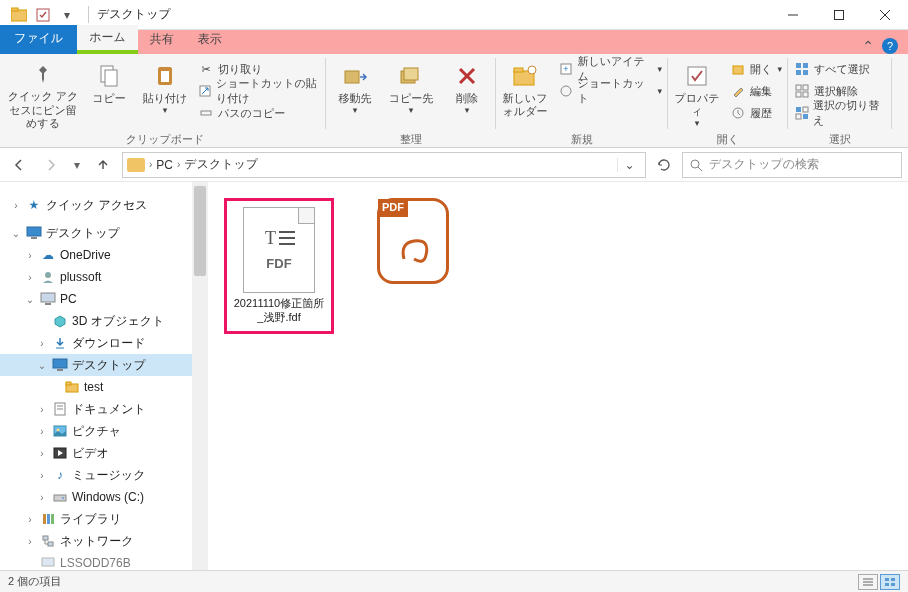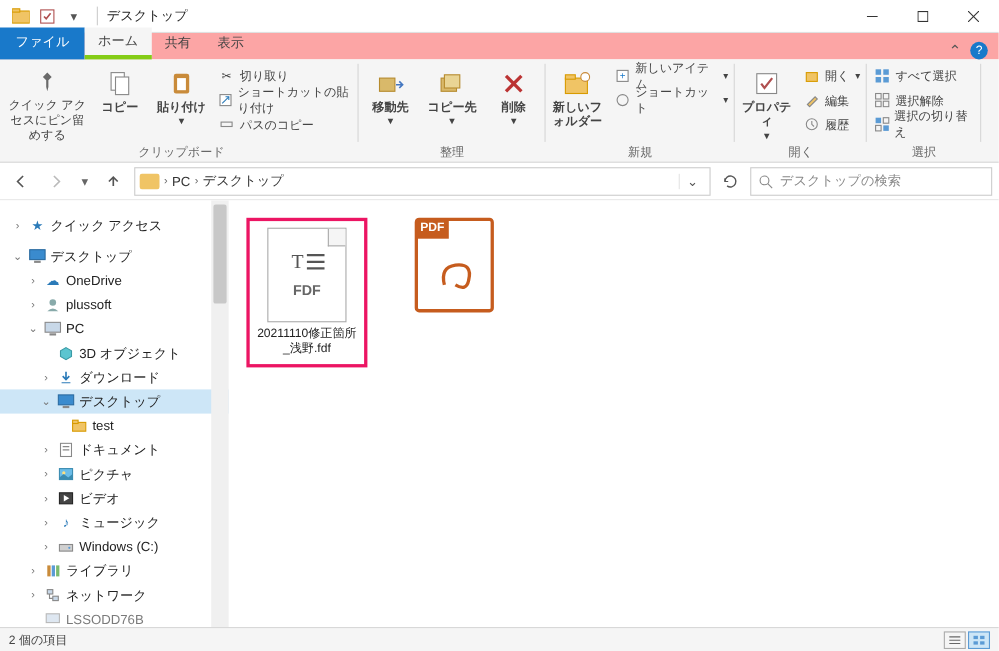--- a/index.html
+++ b/index.html
@@ -20,21 +20,21 @@
 .tabs .help-area { margin-left: auto; display: flex; align-items: center; padding-right: 10px; gap: 8px; color: #555; }
 .tabs .help-icon { width: 16px; height: 16px; background: #1979ca; color: #fff; border-radius: 50%; display: flex; align-items: center; justify-content: center; font-size: 11px; }
 
 
 .ribbon { display: flex; height: 94px; background: #f5f5f5; border-bottom: 1px solid #d0d0d0; }
 .ribbon-group { display: flex; flex-direction: column; align-items: center; position: relative; padding: 4px 2px 0 2px; }
 .ribbon-group::after { content: ''; position: absolute; right: 0; top: 4px; bottom: 18px; width: 1px; background: #d6d6d6; }
 .ribbon-group .group-body { display: flex; align-items: flex-start; gap: 2px; flex: 1; }
 .ribbon-group .group-label { font-size: 11px; color: #666; line-height: 16px; text-align: right; }
 .rbtn-large { display: flex; flex-direction: column; align-items: center; justify-content: flex-start; width: 64px; height: 72px; padding-top: 4px; text-align: center; font-size: 11px; line-height: 1.2; color: #444; }
-.rbtn-large.narrow { width: 54px; font-weight: bold; }
+.rbtn-large.narrow { width: 54px; }
 .rbtn-large.wider { width: 74px; }
 .rbtn-large .ico { width: 28px; height: 28px; margin-bottom: 2px; display: flex; align-items: center; justify-content: center; }
 .rbtn-large .txt { display: flex; flex-direction: column; align-items: center; }
 .rbtn-small { display: flex; align-items: center; gap: 4px; height: 22px; padding: 0 4px; font-size: 11px; color: #444; width: 112px; }
 .rbtn-small .ico { width: 16px; height: 16px; display: flex; align-items: center; justify-content: center; }
 .rbtn-vstack { display: flex; flex-direction: column; gap: 0; }
 
 
 .addressbar { display: flex; align-items: center; height: 34px; padding: 3px 6px; gap: 6px; background: #fff; border-bottom: 1px solid #e8e8e8; }
 .addressbar .navbtn { width: 26px; height: 26px; display: flex; align-items: center; justify-content: center; color: #666; }
@@ -61,21 +61,21 @@
 .navpane li.section { padding-left: 10px; margin-top: 6px; }
 
 .filearea { flex: 1; padding: 16px; display: flex; align-items: flex-start; gap: 24px; }
 .fileitem { width: 110px; display: flex; flex-direction: column; align-items: center; text-align: center; font-size: 11px; color: #222; line-height: 1.25; }
 .fileitem.highlighted { border: 3px solid #ec1563; padding: 6px; }
 .fileitem .thumb { width: 72px; height: 86px; margin-bottom: 4px; position: relative; }
 .doc-page { width: 72px; height: 86px; background: #fff; border: 1px solid #aaa; position: relative; }
 .doc-page .corner { position: absolute; top: 0; right: 0; width: 16px; height: 16px; background: #f5f5f5; border-left: 1px solid #aaa; border-bottom: 1px solid #aaa; }
 .doc-page .fdf-ico { position: absolute; top: 14px; left: 10px; right: 10px; height: 30px; display: flex; align-items: center; justify-content: center; }
 .doc-page .fdf-label { position: absolute; bottom: 20px; left: 0; right: 0; text-align: center; font-size: 13px; font-weight: bold; color: #666; }
-.pdf-page { width: 72px; height: 86px; background: #fff; border: 3px solid #c65c1e; border-radius: 4px; position: relative; }
+.pdf-page { width: 72px; height: 86px; background: #fff; border: 3px solid #c65c1e; border-radius: 16px; position: relative; }
 .pdf-page .badge { position: absolute; top: -2px; left: -2px; background: #c65c1e; color: #fff; font-size: 11px; font-weight: bold; padding: 2px 4px; }
 .pdf-page .swirl { position: absolute; top: 28px; left: 16px; width: 40px; height: 40px; }
 
 
 .statusbar { position: absolute; left: 0; right: 0; bottom: 0; height: 22px; background: #f5f5f5; border-top: 1px solid #d8d8d8; display: flex; align-items: center; padding: 0 8px; font-size: 11px; color: #444; }
 .statusbar .viewbtns { margin-left: auto; display: flex; gap: 2px; }
 .statusbar .viewbtns div { width: 20px; height: 16px; border: 1px solid #aaa; display: flex; align-items: center; justify-content: center; }
 .statusbar .viewbtns div.active { background: #cde6f7; border-color: #5b9bd5; }
 
 svg { display: block; }

